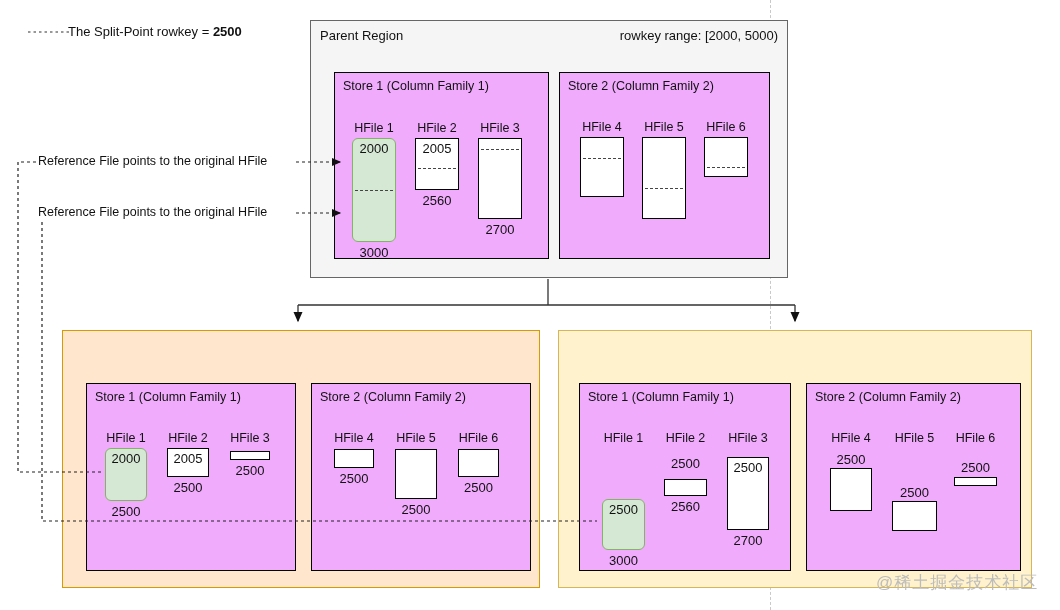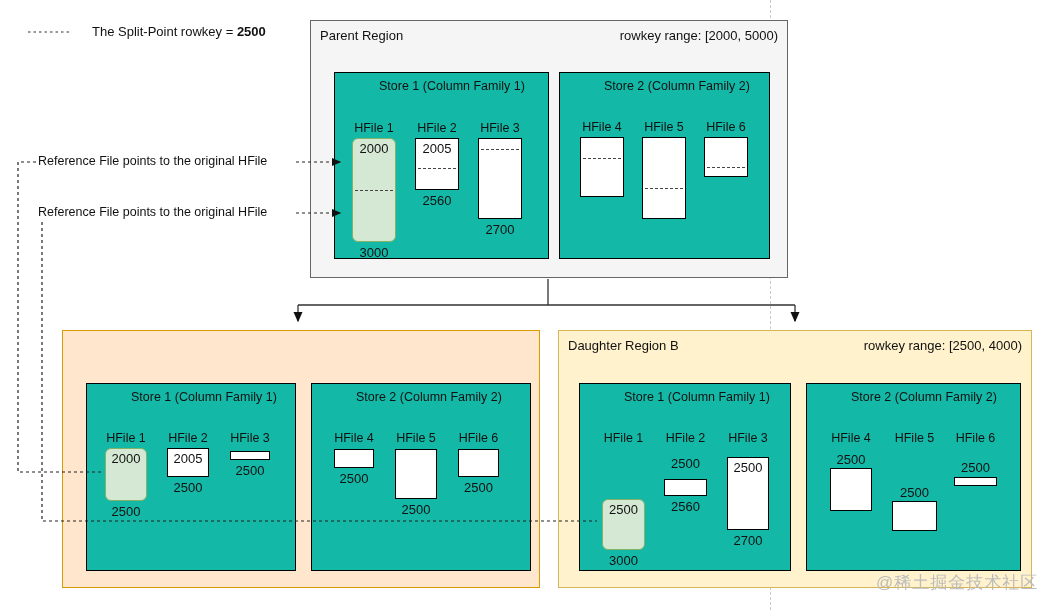--- a/index.html
+++ b/index.html
@@ -4,33 +4,33 @@
 <style>
   html,body{margin:0;padding:0;background:#fff;}
   .canvas{position:relative;width:1060px;height:610px;background:#ffffff;
           font-family:"Liberation Sans", sans-serif;color:#111;overflow:hidden;}
 
   
   .vguide{position:absolute;left:770px;top:0;height:610px;width:0;
           border-left:1px dashed #c9c9c9;z-index:0;}
 
   
-  .legend{position:absolute;left:92px;top:24px;font-size:13px;z-index:2;white-space:nowrap;}
+  .legend{position:absolute;left:68px;top:24px;font-size:13px;z-index:2;white-space:nowrap;}
   .legend b{font-weight:bold;}
 
   .ref-note{position:absolute;left:38px;font-size:12.5px;z-index:2;white-space:nowrap;}
 
   
   .region{position:absolute;border:1px solid #666;box-sizing:border-box;z-index:1;}
   .region-header{display:flex;justify-content:space-between;align-items:flex-start;
                  padding:7px 9px 0 9px;font-size:13px;gap:16px;}
   .region-title{white-space:nowrap;}
   .rowkey-range{white-space:nowrap;}
 
-  .store{position:absolute;background:#14b8a6;border:1px solid #000;box-sizing:border-box;padding-left:36px;}
+  .store{position:absolute;background:#f0abfc;border:1px solid #000;box-sizing:border-box;}
   .store-title{padding:6px 0 0 8px;font-size:12.5px;white-space:nowrap;}
 
   .hfile{position:absolute;text-align:center;font-size:12.5px;}
   .hname{height:16px;line-height:16px;white-space:nowrap;}
   .hbox{position:relative;border:1px solid #000;background:#fff;box-sizing:border-box;margin:2px auto 0;}
   .hbox.green{background:#d5e8d4;border-color:#82b366;border-radius:6px;}
   .inval{font-size:13px;line-height:17px;padding-top:1px;white-space:nowrap;}
   .hdash{position:absolute;left:2px;right:2px;border-top:1.6px dashed #444;}
   .hval{font-size:13px;margin-top:3px;white-space:nowrap;}
   .hval-above{font-size:13px;white-space:nowrap;}
@@ -162,24 +162,20 @@
 
       <div class="hfile" style="left:146px;top:46px;width:41px;">
         <div class="hname">HFile 6</div>
         <div class="hbox" style="height:28px;margin-top:3px;"></div>
         <div class="hval">2500</div>
       </div>
     </div>
   </div>
 
   <div class="region" style="left:558px;top:330px;width:474px;height:258px;background:#fff2cc;border-color:#d6b656;">
-    <div class="region-header">
-      <span class="region-title">Daughter Region B</span>
-      <span class="rowkey-range">rowkey range: [2500, 4000)</span>
-    </div>
 
     <div class="store" style="left:20px;top:52px;width:212px;height:188px;">
       <div class="store-title">Store 1 (Column Family 1)</div>
 
       <div class="hfile" style="left:22px;top:46px;width:43px;">
         <div class="hname">HFile 1</div>
         <div class="hbox green" style="height:51px;margin-top:53px;">
           <div class="inval">2500</div>
         </div>
         <div class="hval">3000</div>

